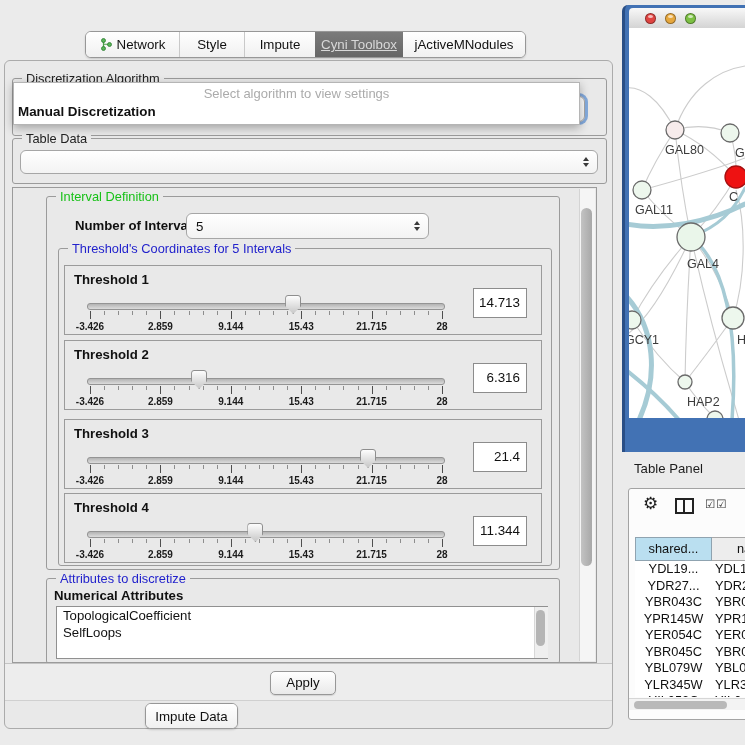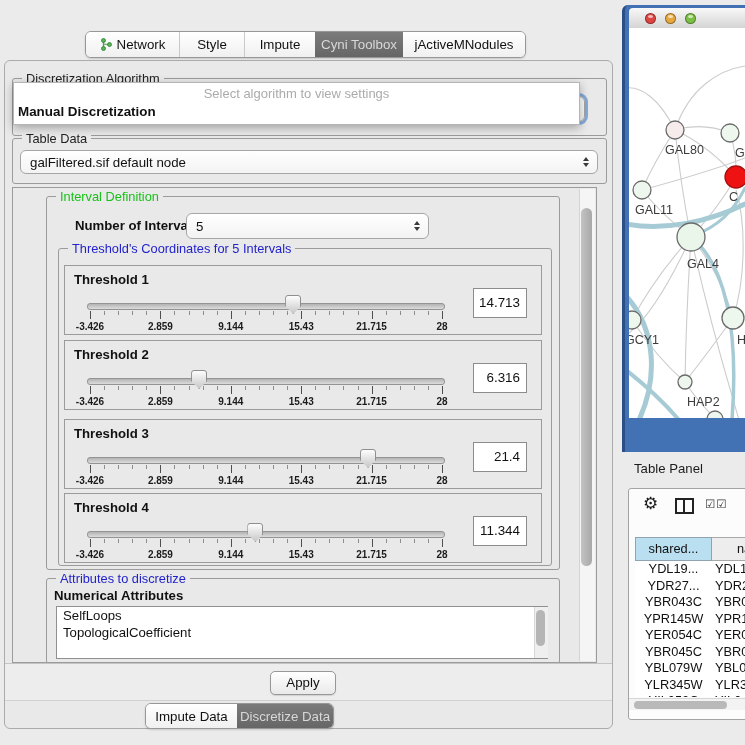--- a/index.html
+++ b/index.html
@@ -12,21 +12,21 @@
     border-bottom:1px solid #c6c6c6;}
   .cp-title{left:8px;top:3px;font-size:13px;color:#1a1a1a;}
   .tb-icon{top:3px;font-size:13px;color:#1c1c1c;font-weight:700;cursor:default;}
 
   
   .seg-group{display:flex;height:25px;border:1px solid #979797;border-radius:6px;overflow:hidden;
     background:#fff;box-shadow:0 1px 2px rgba(0,0,0,.15);}
   .seg{display:flex;align-items:center;justify-content:center;font-size:13.3px;color:#111;
     background:linear-gradient(#ffffff,#f0f0f0);white-space:nowrap;gap:5px;}
   .seg+.seg{border-left:1px solid #c9c9c9;}
-  .seg.dark{background:linear-gradient(#7b7b7b,var(--sel-tab,#636363));color:#d8d8d8;border-left:none;}
+  .seg.dark{background:linear-gradient(#7b7b7b,var(--sel-tab,#636363));color:#d8d8d8;border-left:none;text-decoration:underline;}
   .seg.dark+.seg{border-left:none;}
 
   
   .outer-panel{left:4px;top:60px;width:609px;height:669px;border:1px solid #ababab;border-radius:6px;
     background:#e9e9e9;box-sizing:border-box;}
   .group{border:1px solid #9b9b9b;border-radius:3px;}
   .gtitle{position:absolute;top:-8px;left:9px;background:#e9e9e9;padding:0 4px;font-size:12.8px;
     line-height:15px;color:#222;white-space:nowrap;}
   .gtitle.green{color:var(--title-green,#17c117);}
   .gtitle.blue{color:var(--title-blue,#2222cc);}
@@ -171,21 +171,20 @@
 
   <div class="abs popup">
     <div class="popup-hint">Select algorithm to view settings</div>
     <div class="popup-item bold">Manual Discretization</div>
   </div>
 
   <div class="abs group" style="left:12px;top:138px;width:593px;height:44px;">
     <span class="gtitle">Table Data</span>
   </div>
   <div class="abs combo" style="left:20px;top:150px;width:578px;height:24px;">
-    <span class="combo-text">galFiltered.sif default node</span>
     <span class="spin">
         <i class="up"></i>
         <i class="dn"></i>
       </span>
   </div>
 
   <div class="abs scrollpane"></div>
   <div class="abs vsb-track"></div>
   <div class="abs vsb-thumb"></div>
 
@@ -383,37 +382,34 @@
         </div>
     </div>
     <div class="thr-value">11.344</div>
   </div>
 
   <div class="abs group" style="left:46px;top:578px;width:512px;height:84px;">
     <span class="gtitle blue">Attributes to discretize</span>
   </div>
   <span class="abs label-bold" style="left:54px;top:588px;">Numerical Attributes</span>
   <div class="abs attr-list" id="attr-list">
+      <div class="list-item">TopologicalCoefficient</div>
       <div class="list-item">SelfLoops</div>
-      <div class="list-item">TopologicalCoefficient</div>
     </div>
   <div class="abs lsb-track"></div>
   <div class="abs lsb-thumb"></div>
 
   <div class="abs apply-bar"></div>
   <div class="abs apply-btn">Apply</div>
   <div class="abs tabs-sep"></div>
 
   <div class="abs" style="left:145px;top:703px;">
     <div class="seg-group" style="height:24px;">
       <div class="seg" style="width:91px;">
         <span>Impute Data</span>
-      </div>
-      <div class="seg dark" style="width:96px;">
-        <span>Discretize Data</span>
       </div>
     </div>
   </div>
 
   <div class="abs net-window"></div>
   <div class="abs net-titlebar"></div>
   <span class="abs light" style="left: 645px; background: rgb(223, 68, 65);"></span>
   <span class="abs light" style="left: 665px; background: rgb(230, 167, 61);"></span>
   <span class="abs light" style="left: 685px; background: rgb(124, 192, 67);"></span>
 

